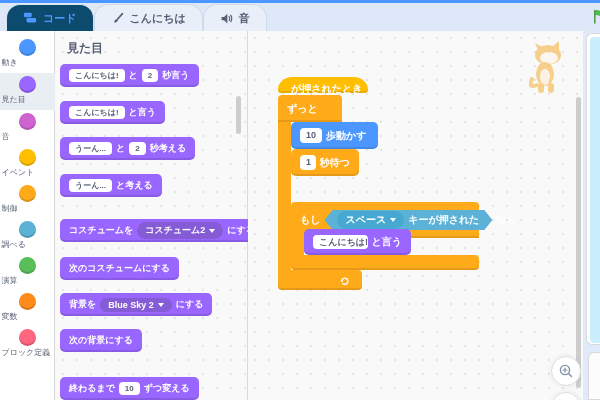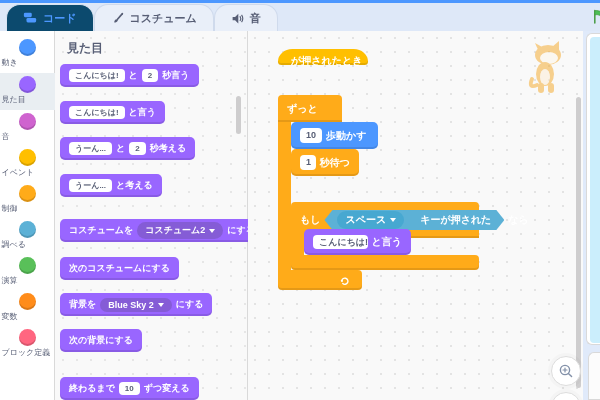--- a/index.html
+++ b/index.html
@@ -67,21 +67,21 @@
           <rect x="1" y="2" width="9" height="5" rx="1.5" fill="#4C97FF"></rect>
           <rect x="4" y="8" width="11" height="5" rx="1.5" fill="#4C97FF"></rect>
         </svg>
       <span>コード</span>
     </div>
     <div class="tab">
       <svg width="13" height="13" viewBox="0 0 16 16">
           <path d="M14 2 L8 9" stroke="#575E75" stroke-width="2" stroke-linecap="round"></path>
           <path d="M7 9 C5 9 4 11 4 13 C6 13 8 12 8.5 10.5 Z" fill="#575E75"></path>
         </svg>
-      <span>コスチューム</span>
+      <span>こんにちは</span>
     </div>
     <div class="tab">
       <svg width="13" height="13" viewBox="0 0 16 16">
           <path d="M2 6 h3 l4 -4 v12 l-4 -4 h-3 z" fill="#575E75"></path>
           <path d="M11 5 q2 3 0 6" stroke="#575E75" stroke-width="1.4" fill="none"></path>
           <path d="M13 3.5 q3 4.5 0 9" stroke="#575E75" stroke-width="1.4" fill="none"></path>
         </svg>
       <span>音</span>
     </div>
   </div>
@@ -186,21 +186,21 @@
       <path d="M26 6 L33 0 L33 10 Z" fill="#F5A623"></path>
       <ellipse cx="22" cy="14" rx="13" ry="10" fill="#F5A623"></ellipse>
       <ellipse cx="23" cy="17" rx="9" ry="6" fill="#FFFFFF" opacity="0.9"></ellipse>
       <ellipse cx="19" cy="33" rx="9" ry="12" fill="#F5A623"></ellipse>
       <ellipse cx="19" cy="36" rx="5" ry="8" fill="#FFFFFF" opacity="0.8"></ellipse>
       <path d="M11 44 Q2 48 6 38" stroke="#F5A623" stroke-width="4" fill="none" stroke-linecap="round"></path>
       <rect x="12" y="42" width="6" height="10" rx="3" fill="#F5A623"></rect>
       <rect x="22" y="42" width="6" height="10" rx="3" fill="#F5A623"></rect>
     </svg>
 
-    <div class="sblock" style="left:30px;top:18px;width:90px;height:16px;padding-top:7px;background:#FFBF00;border-radius:16px 16px 4px 4px / 14px 14px 4px 4px">
+    <div class="sblock" style="left:30px;top:46px;width:90px;height:16px;padding-top:7px;background:#FFBF00;border-radius:16px 16px 4px 4px / 14px 14px 4px 4px">
       <svg width="13" height="13" viewBox="0 0 16 16">
           <path d="M3 1.5 V15" stroke="#45993F" stroke-width="1.6" stroke-linecap="round"></path>
           <path d="M3 2 C6 0.5 8.5 4 13.5 2.2 L11.8 6.5 C8.5 8.2 6.5 4.8 3 6.3 Z" fill="#4CBF56" stroke="#45993F" stroke-width="0.8"></path>
         </svg>
       <span>が押されたとき</span>
     </div>
 
     <div class="sblock" style="left:30px;top:64px;width:64px;height:27px;border-radius:4px 4px 0 0;background:#FFAB19">
       <span>ずっと</span>
     </div>
@@ -218,21 +218,21 @@
     </div>
 
     <div class="sblock" style="left:43px;top:118px;width:68px;height:27px;background:#FFAB19">
       <span class="oval">1</span>
       <span>秒待つ</span>
     </div>
 
 
     <div class="sblock" style="left:43px;top:171px;width:188px;height:36px;border-radius:4px 4px 0 0;background:#FFAB19">
       <span>もし</span>
-      <span style="display:inline-flex;align-items:center;gap:16px;background:#5CB1D6;height:20px;padding:0 13px;clip-path:polygon(8px 0,calc(100% - 8px) 0,100% 50%,calc(100% - 8px) 100%,8px 100%,0 50%)">
+      <span style="display:inline-flex;align-items:center;gap:4px;background:#5CB1D6;height:20px;padding:0 13px;clip-path:polygon(8px 0,calc(100% - 8px) 0,100% 50%,calc(100% - 8px) 100%,8px 100%,0 50%)">
         <span class="dd dd-cyan">
             <span>スペース</span>
             <span class="caret"></span>
           </span>
         <span>キーが押された</span>
       </span>
       <span>なら</span>
     </div>
     <div style="position:absolute;left:43px;top:198px;width:13px;height:26px;background:#FFAB19"></div>
     <div style="position:absolute;left:43px;top:224px;width:188px;height:15px;border-radius:0 4px 4px 4px;background:#FFAB19;box-shadow:inset 0 -2px 0 rgba(0,0,0,0.1)"></div>

